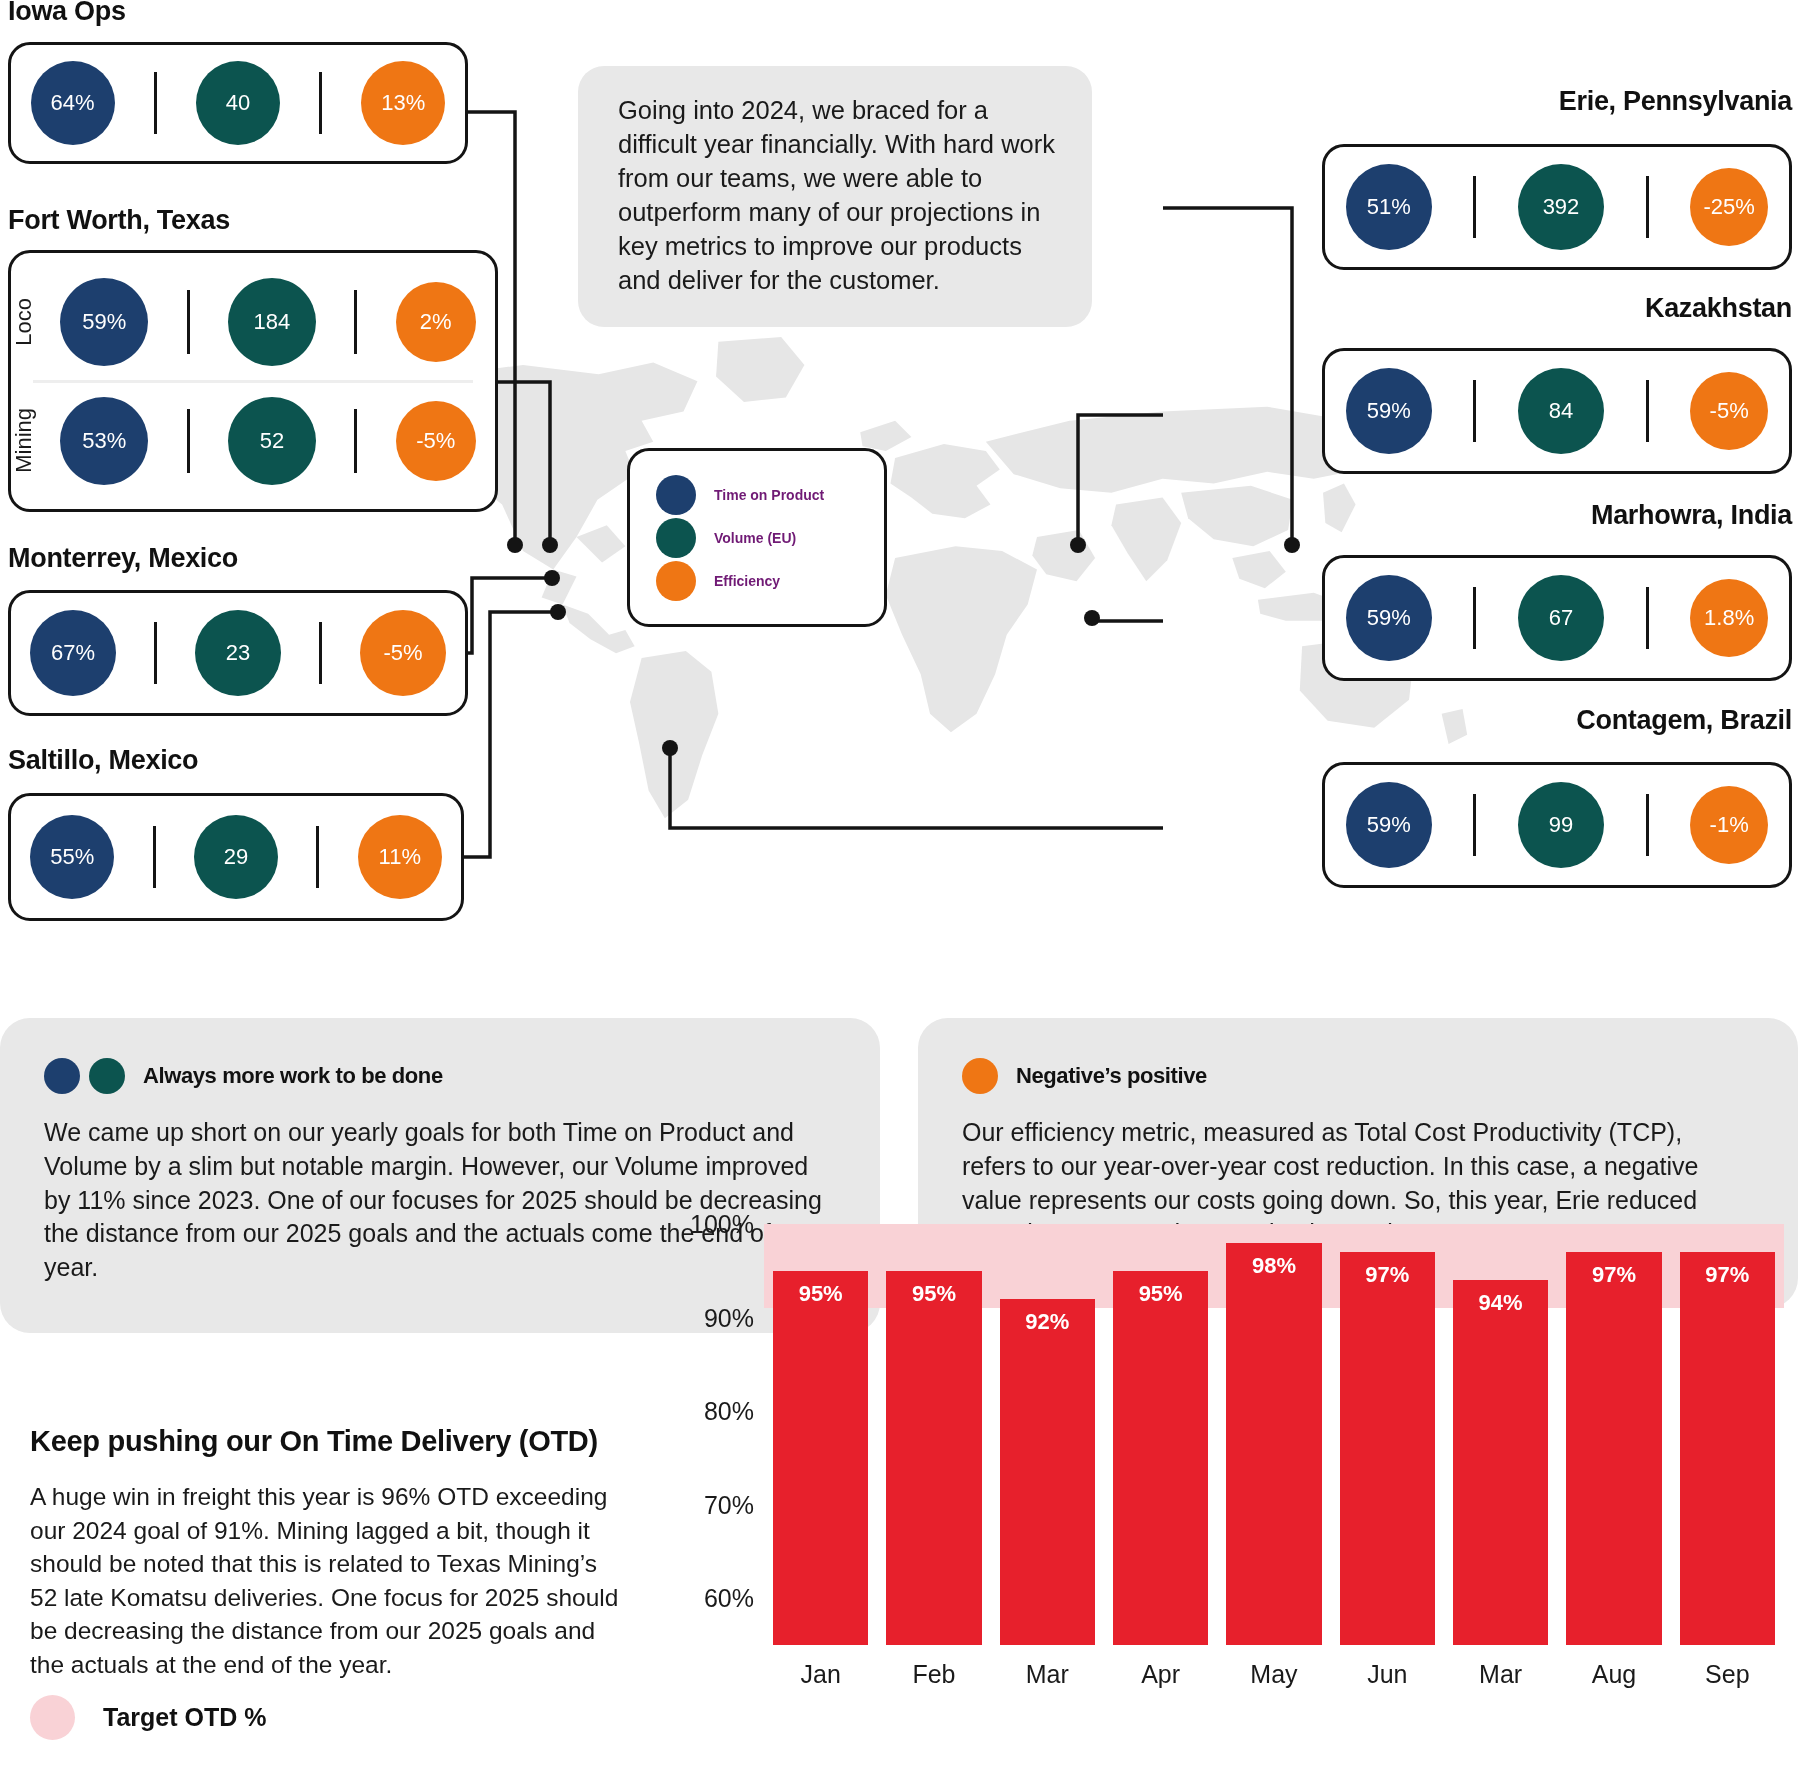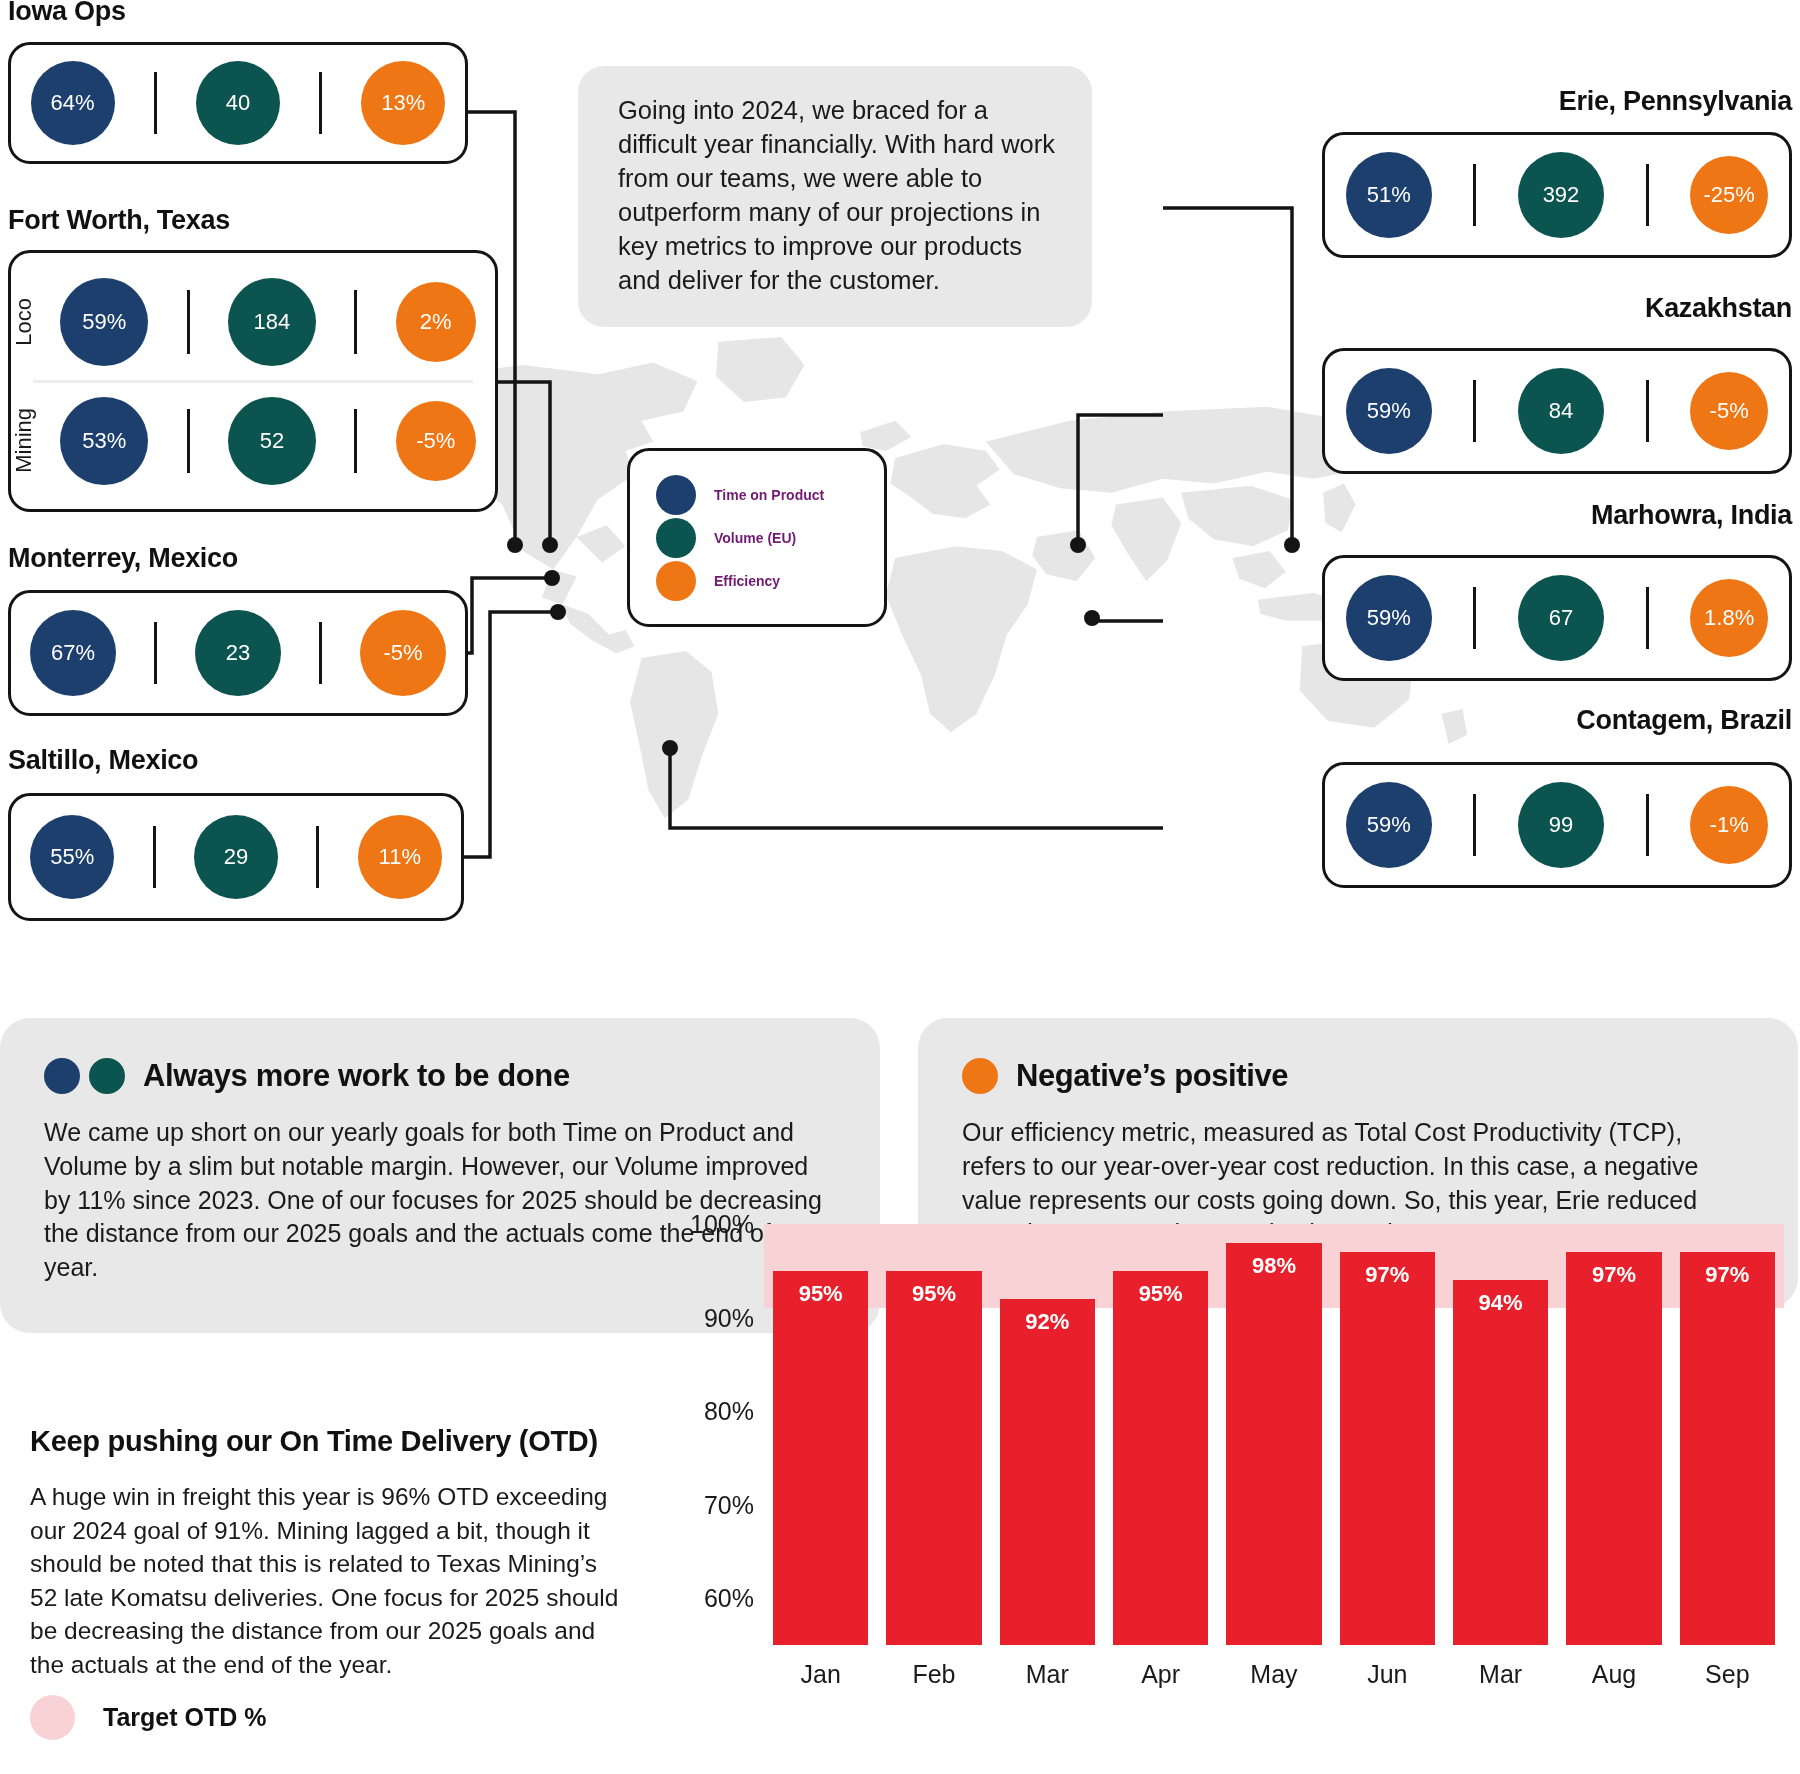--- a/index.html
+++ b/index.html
@@ -139,21 +139,21 @@
   .callout-head {
     display: flex;
     align-items: center;
     margin-bottom: 22px;
   }
   .callout-dots { display: flex; margin-right: 18px; }
   .callout-dot {
     width: 36px; height: 36px; border-radius: 50%;
   }
   .callout-title {
-    font-size: 31px;
+    font-size: 22px;
     font-weight: bold;
     letter-spacing: -0.4px;
     color: #111111;
   }
   .callout-body {
     font-size: 25px;
     line-height: 1.35;
     color: #1a1a1a;
   }
 
@@ -408,21 +408,21 @@
         <div class="bubble grn" style="width:84px;height:84px;">29</div>
         <div class="sep" style="height:62px;"></div>
         <div class="bubble org" style="width:84px;height:84px;">11%</div>
       </div>
     </div>
   </div>
 
   <div style="position:absolute;right:8px;top:86px;width:620px;">
     <div class="loc-title right">Erie, Pennsylvania</div>
   </div>
-  <div class="metric-card" style="position:absolute;right:8px;top:132px;width:470px;height:126px;">
+  <div class="metric-card" style="position:absolute;right:8px;top:144px;width:470px;height:126px;">
     <div class="metric-row" style="height:100%;">
       <div class="bubble-wrap">
         <div class="bubble nav" style="width:86px;height:86px;">51%</div>
         <div class="sep" style="height:62px;"></div>
         <div class="bubble grn" style="width:86px;height:86px;">392</div>
         <div class="sep" style="height:62px;"></div>
         <div class="bubble org" style="width:78px;height:78px;">-25%</div>
       </div>
     </div>
   </div>

